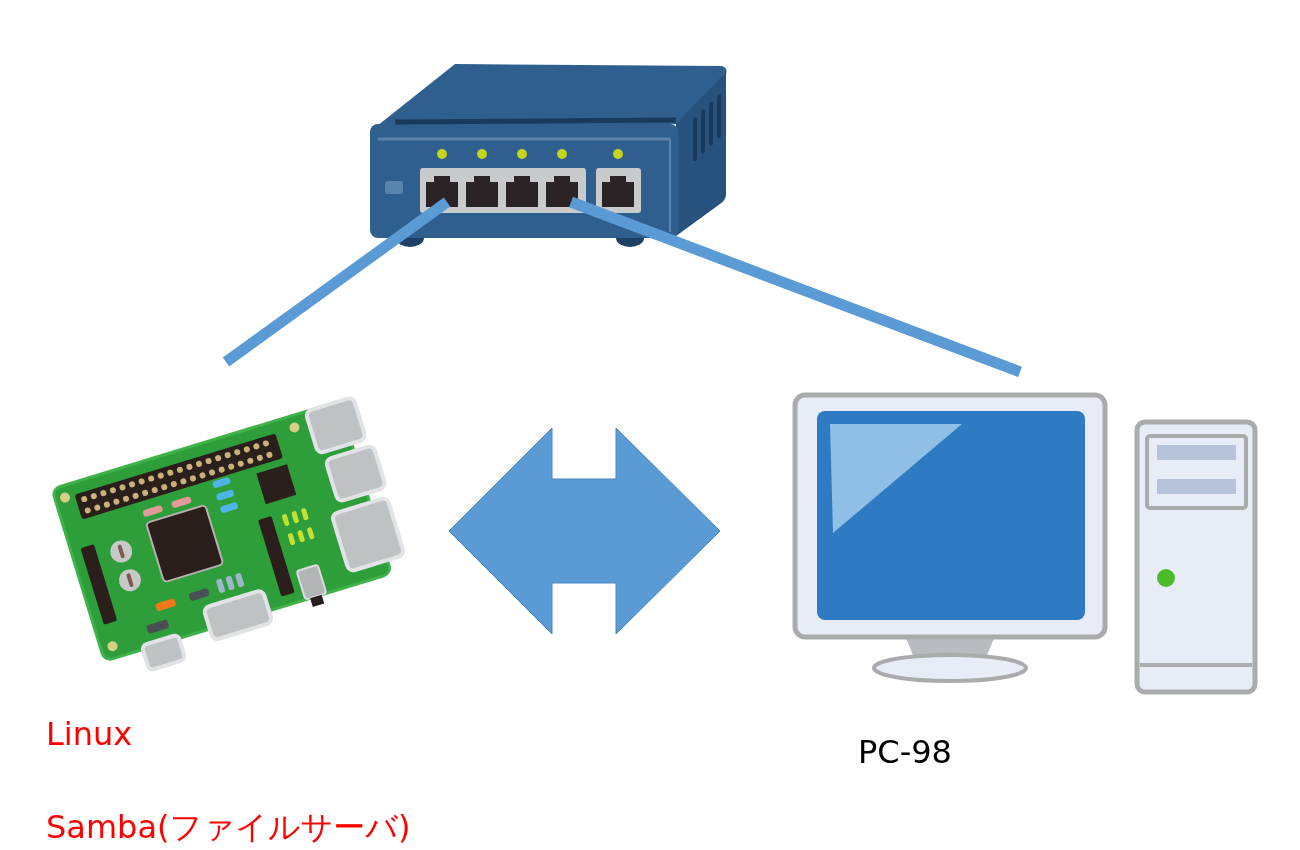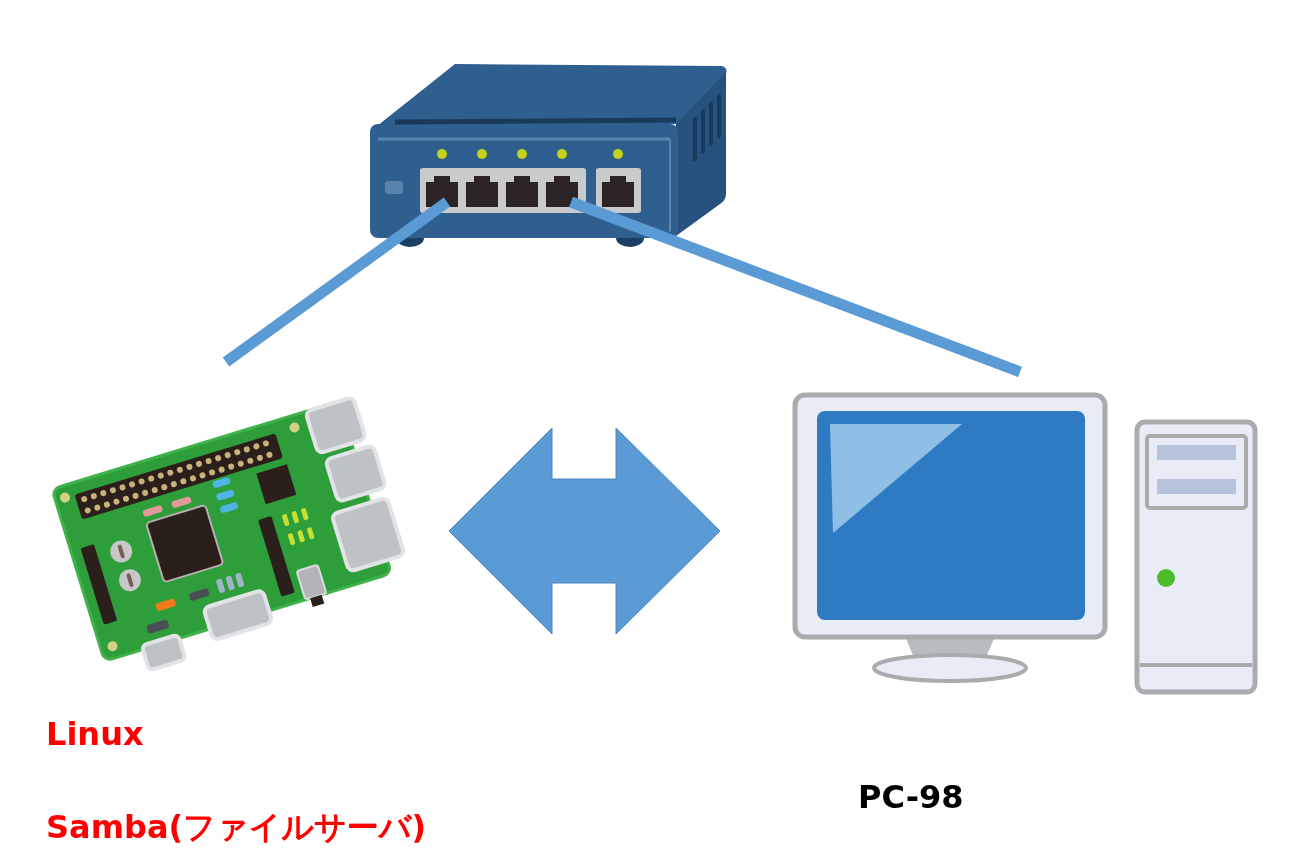--- a/index.html
+++ b/index.html
@@ -1,18 +1,18 @@
 <!DOCTYPE html>
 <html><head>
   <meta charset="utf-8">
   <style>
     html, body { margin: 0; padding: 0; background: #ffffff; }
     body { width: 1300px; height: 850px; position: relative; overflow: hidden; font-family: "DejaVu Sans", sans-serif; }
     #scene { position: absolute; left: 0; top: 0; }
-    .lbl { position: absolute; font-family: "DejaVu Sans", sans-serif; font-weight: bold; font-size: 32px; line-height: 1; white-space: nowrap; }
+    .lbl { position: absolute; font-family: "DejaVu Sans", sans-serif; font-weight: normal; font-size: 32px; line-height: 1; white-space: nowrap; }
     .lbl-red { color: #ff0000; }
     .lbl-black { color: #000000; }
   </style>
 </head>
 <body>
 
 <svg id="scene" width="1300" height="850" viewBox="0 0 1300 850">
 
   <g>
 
@@ -169,13 +169,13 @@
     <rect x="1147" y="436" width="99" height="72" rx="3" fill="#e8ecf6" stroke="#a9abad" stroke-width="4"></rect>
     <rect x="1157" y="445" width="79" height="15" fill="#b7c3db"></rect>
     <rect x="1157" y="479" width="79" height="15" fill="#b7c3db"></rect>
     <circle cx="1166" cy="578" r="9" fill="#4cbb2a"></circle>
     <line x1="1140" y1="665" x2="1252" y2="665" stroke="#a9abad" stroke-width="4"></line>
   </g>
 </svg>
 
 <div class="lbl lbl-red" style="left:46px; top:718px;">Linux</div>
 <div class="lbl lbl-red" style="left:46px; top:781px;margin-top:30px;">Samba(ファイルサーバ)</div>
-<div class="lbl lbl-black" style="left:858px; top:781px;">PC-98</div>
+<div class="lbl lbl-black" style="left:858px; top:736px;">PC-98</div>
 
 </body></html>

